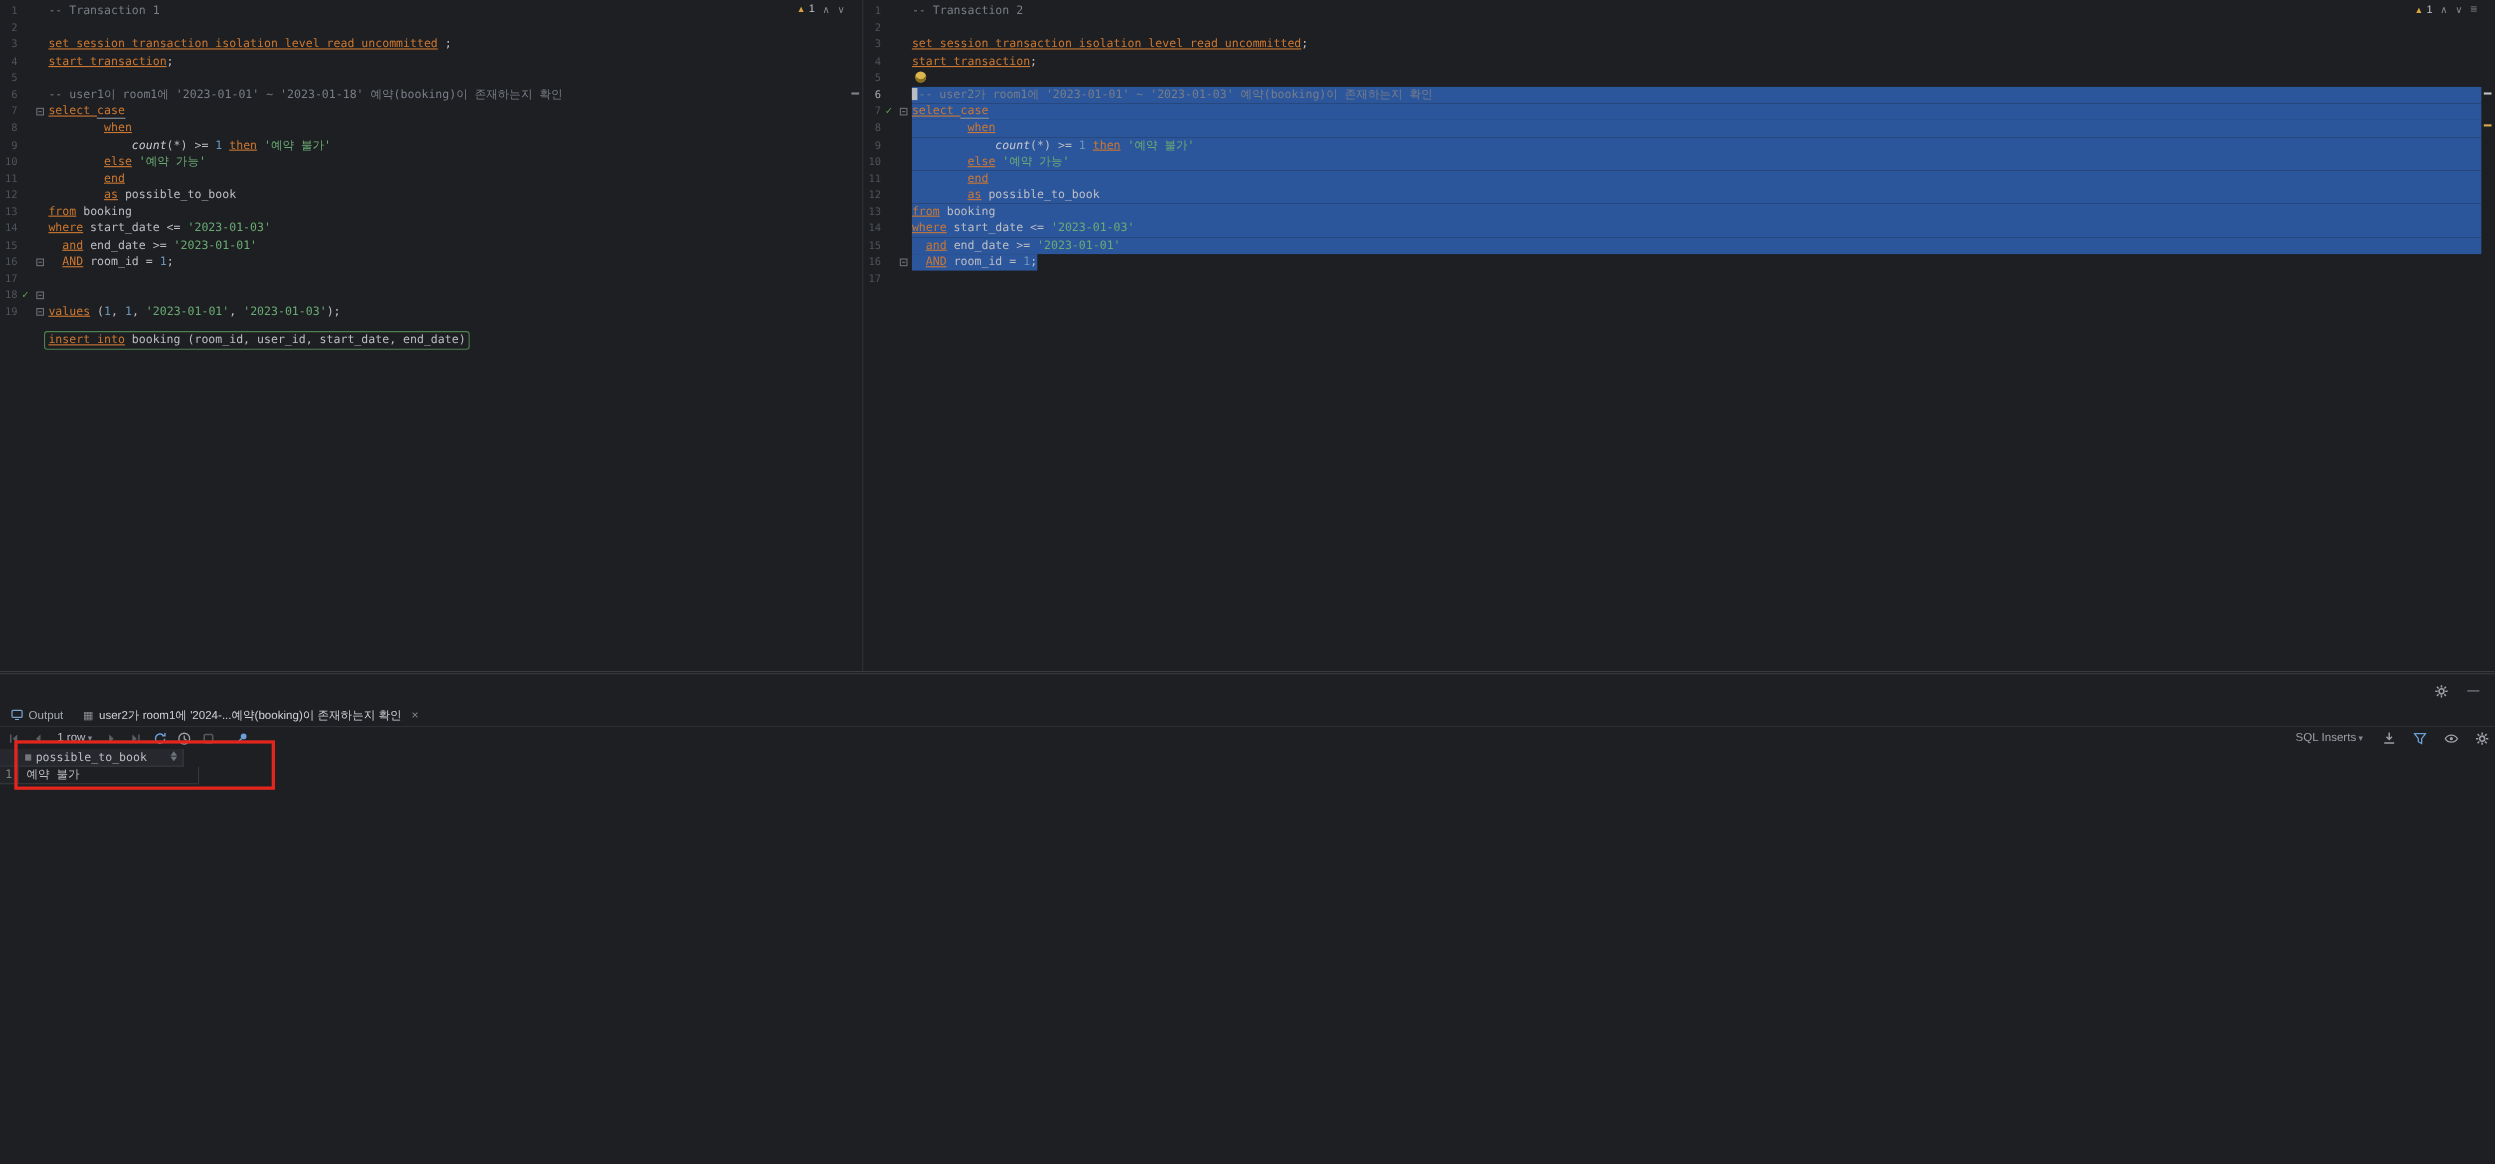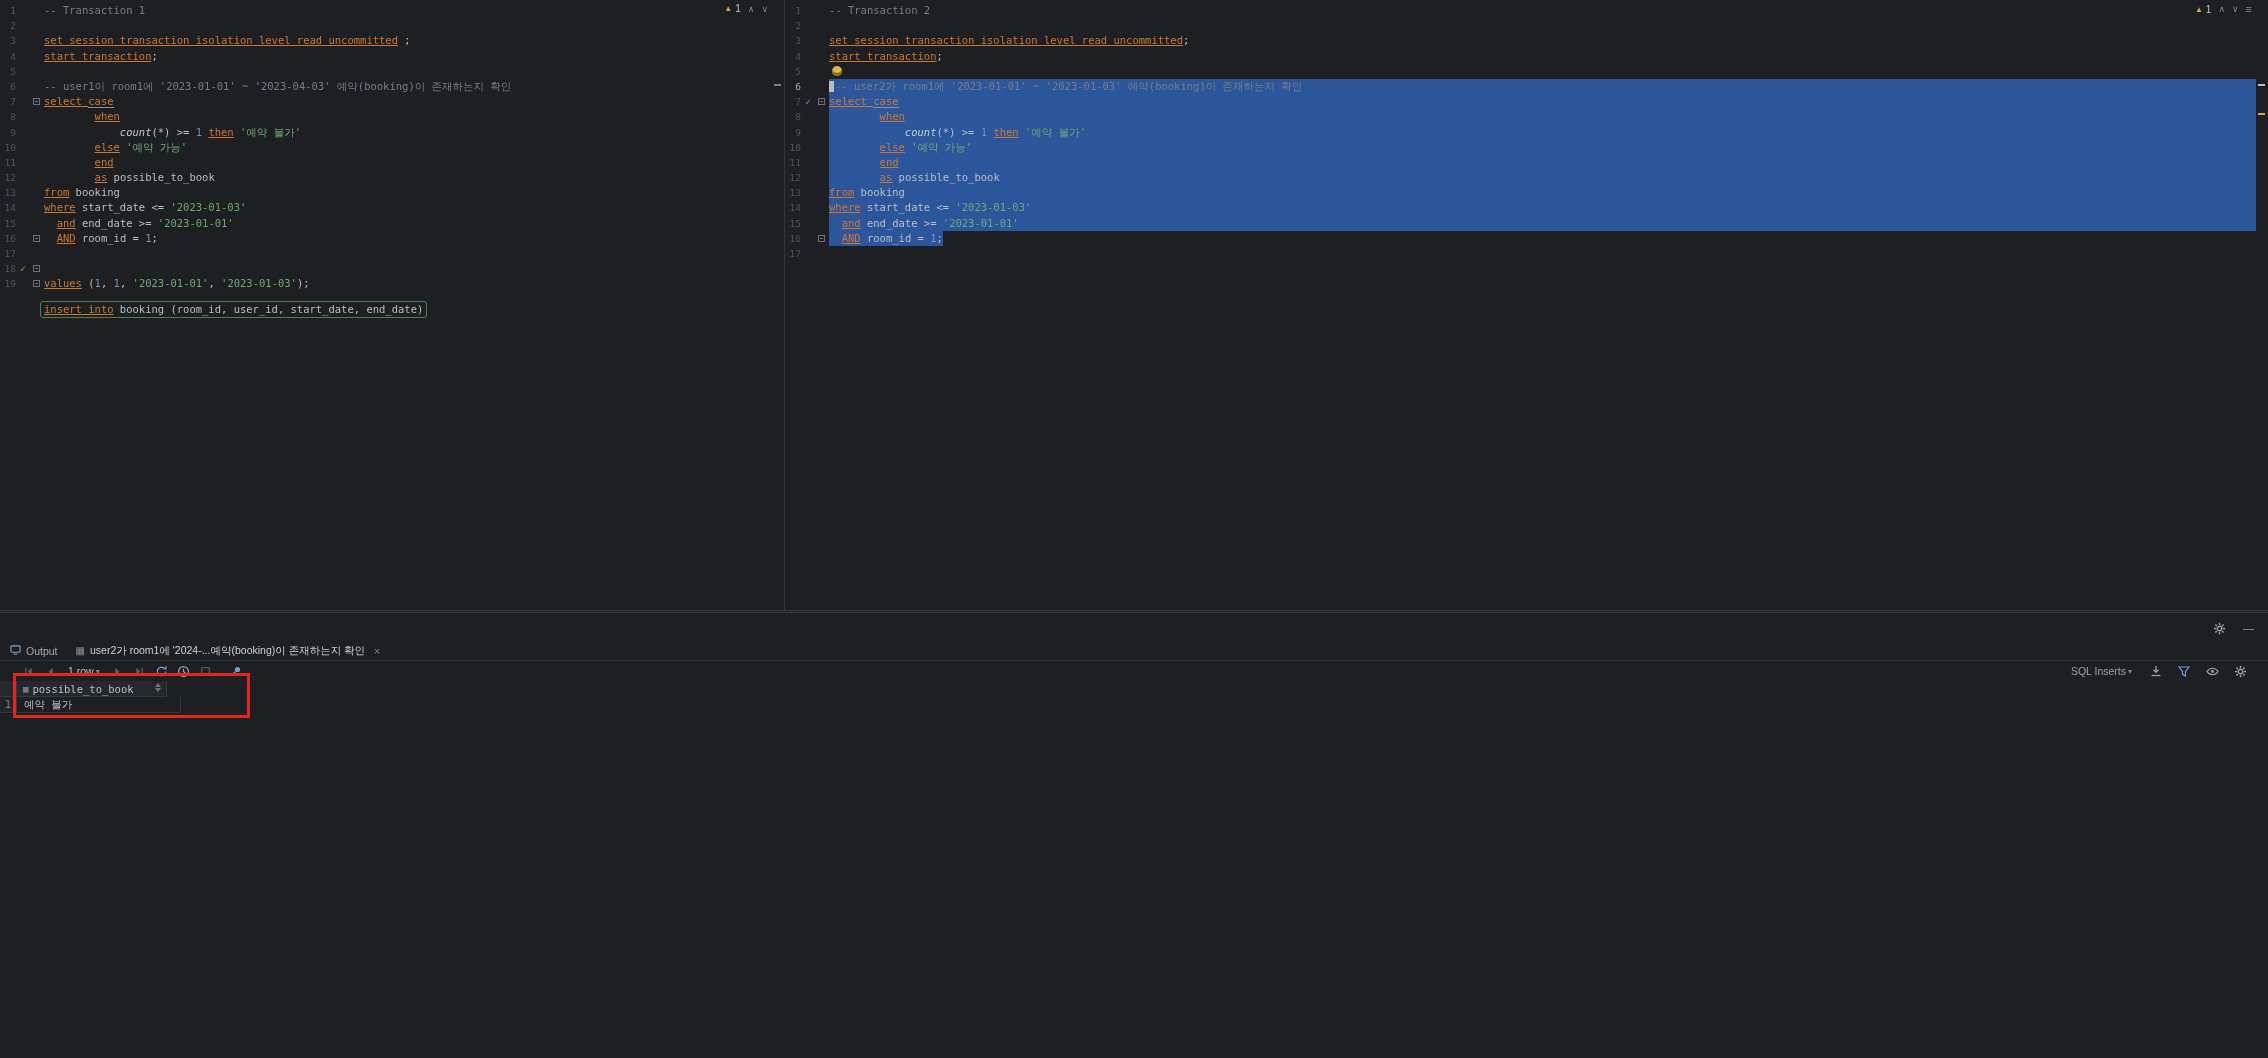--- a/index.html
+++ b/index.html
@@ -60,21 +60,21 @@
   .tw-right { position:absolute; right:14px; top:7px; display:flex; gap:16px; align-items:center; color:#9da0a6; }
   .tw-right .minimize { font-size:11px; color:#9da0a6; cursor:pointer; }
 
   .res-tabs { height:20px; flex:none; display:flex; align-items:center; padding-left:8px; gap:14px;
               border-bottom:1px solid #2d2f34; font-size:10.5px; color:#a6a9af; }
   .tab { display:flex; align-items:center; gap:5px; cursor:pointer; padding:0 2px; }
   .tab.active { color:#ced0d6; }
   .tab .close { color:#7d8085; font-size:11px; margin-left:4px; }
   .tab .ticon { color:#8a8d93; font-size:10px; }
 
-  .res-toolbar { height:20px; flex:none; display:flex; align-items:center; padding:0 20px; gap:6px; }
+  .res-toolbar { height:20px; flex:none; display:flex; align-items:center; padding:0 4px; gap:6px; }
   .tb-label { font-size:10.5px; color:#bcbec4; display:flex; align-items:center; gap:2px; margin:0 4px; }
   .tb-label .dd { color:#85888e; font-size:8px; }
   .tb-right { margin-left:auto; display:flex; align-items:center; gap:12px; }
   .tb-right .tb-label { color:#9da0a6;justify-content:flex-end; }
   .icon-btn { display:flex; align-items:center; justify-content:center; width:16px; height:16px; cursor:pointer; }
 
   .grid { flex:1; position:relative; font-family:"DejaVu Sans Mono","Liberation Mono",monospace; font-size:10.5px; }
   .g-head { display:flex; height:16px; }
   .g-corner { width:17px; flex:none; background:#26282e; border-right:1px solid #36383e; border-bottom:1px solid #36383e; }
   .g-col { width:150px; flex:none; background:#26282e; border-right:1px solid #36383e; border-bottom:1px solid #36383e;
@@ -146,21 +146,21 @@
               <span class="gfold"></span>
             </div>
             <div class="code"></div>
           </div>
           <div class="line">
             <div class="gutter">
               <span class="lnum">6</span>
               <span class="gicon"></span>
               <span class="gfold"></span>
             </div>
-            <div class="code"><span class="tk-cmt">-- user1이 room1에 '2023-01-01' ~ '2023-04-03' 예약(booking)이 존재하는지 확인</span></div>
+            <div class="code"><span class="tk-cmt">-- user1이 room1에 '2023-01-01' ~ '2023-01-18' 예약(booking)이 존재하는지 확인</span></div>
           </div>
           <div class="line">
             <div class="gutter">
               <span class="lnum">7</span>
               <span class="gicon"></span>
               <span class="gfold">
                 <span class="foldbox"></span>
               </span>
             </div>
             <div class="code"><span class="tk-kw">select </span><span class="tk-kwu">case</span></div>

